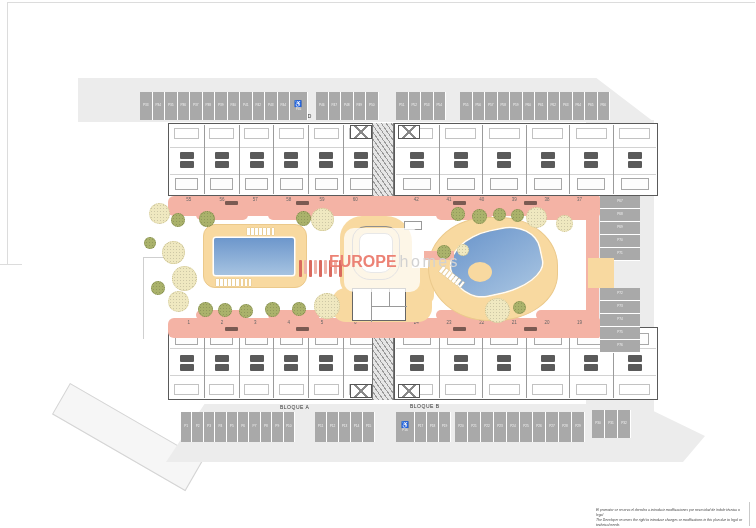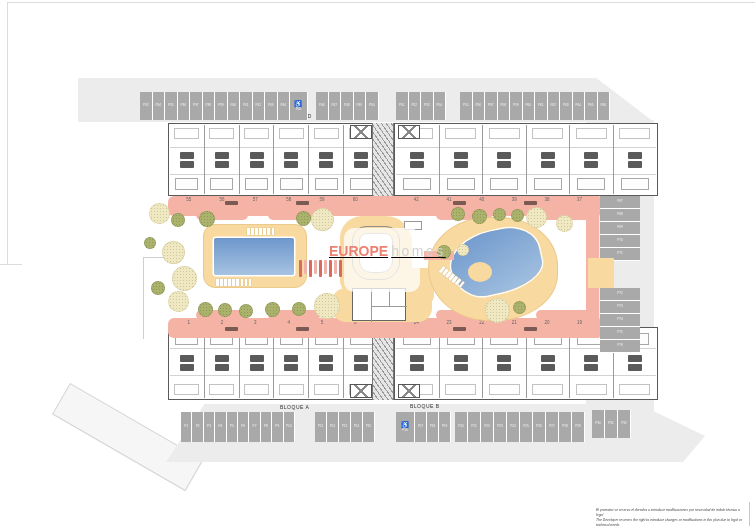--- a/index.html
+++ b/index.html
@@ -119,21 +119,21 @@
   #loungers-c{left:438px;top:274px;transform:rotate(38deg);}
 
   
   .tree{position:absolute;border-radius:50%;
         background-image:radial-gradient(rgba(0,0,0,.14) .7px,transparent .8px);background-size:3px 3px;}
   .tree.pale{background-color:#efe8c0;border:1px dotted #cbc18e;box-sizing:border-box;}
   .tree.olive{background-color:#aab26b;border:1px dotted #7c8748;box-sizing:border-box;}
 
   
   #wm-box{left:344px;top:228px;width:76px;height:64px;background:rgba(255,255,255,.75);border-radius:10px;}
-  #wm-text{left:329px;top:243px;font-size:14px;white-space:nowrap;text-decoration:underline;}
+  #wm-text{left:329px;top:253px;font-size:16px;white-space:nowrap;}
   #wm-brand{color:#ec8275;font-weight:bold;}
   #wm-suffix{color:#d2d2d2;letter-spacing:2.5px;margin-left:3px;}
 
   
   #disclaimer{left:596px;top:508px;width:148px;font-size:3.4px;line-height:1.5;color:#444;font-style:italic;}
   #disc-sep{left:749px;top:502px;width:1px;height:24px;background:#c9c9c9;}
 </style>
 </head>
 <body>
 

